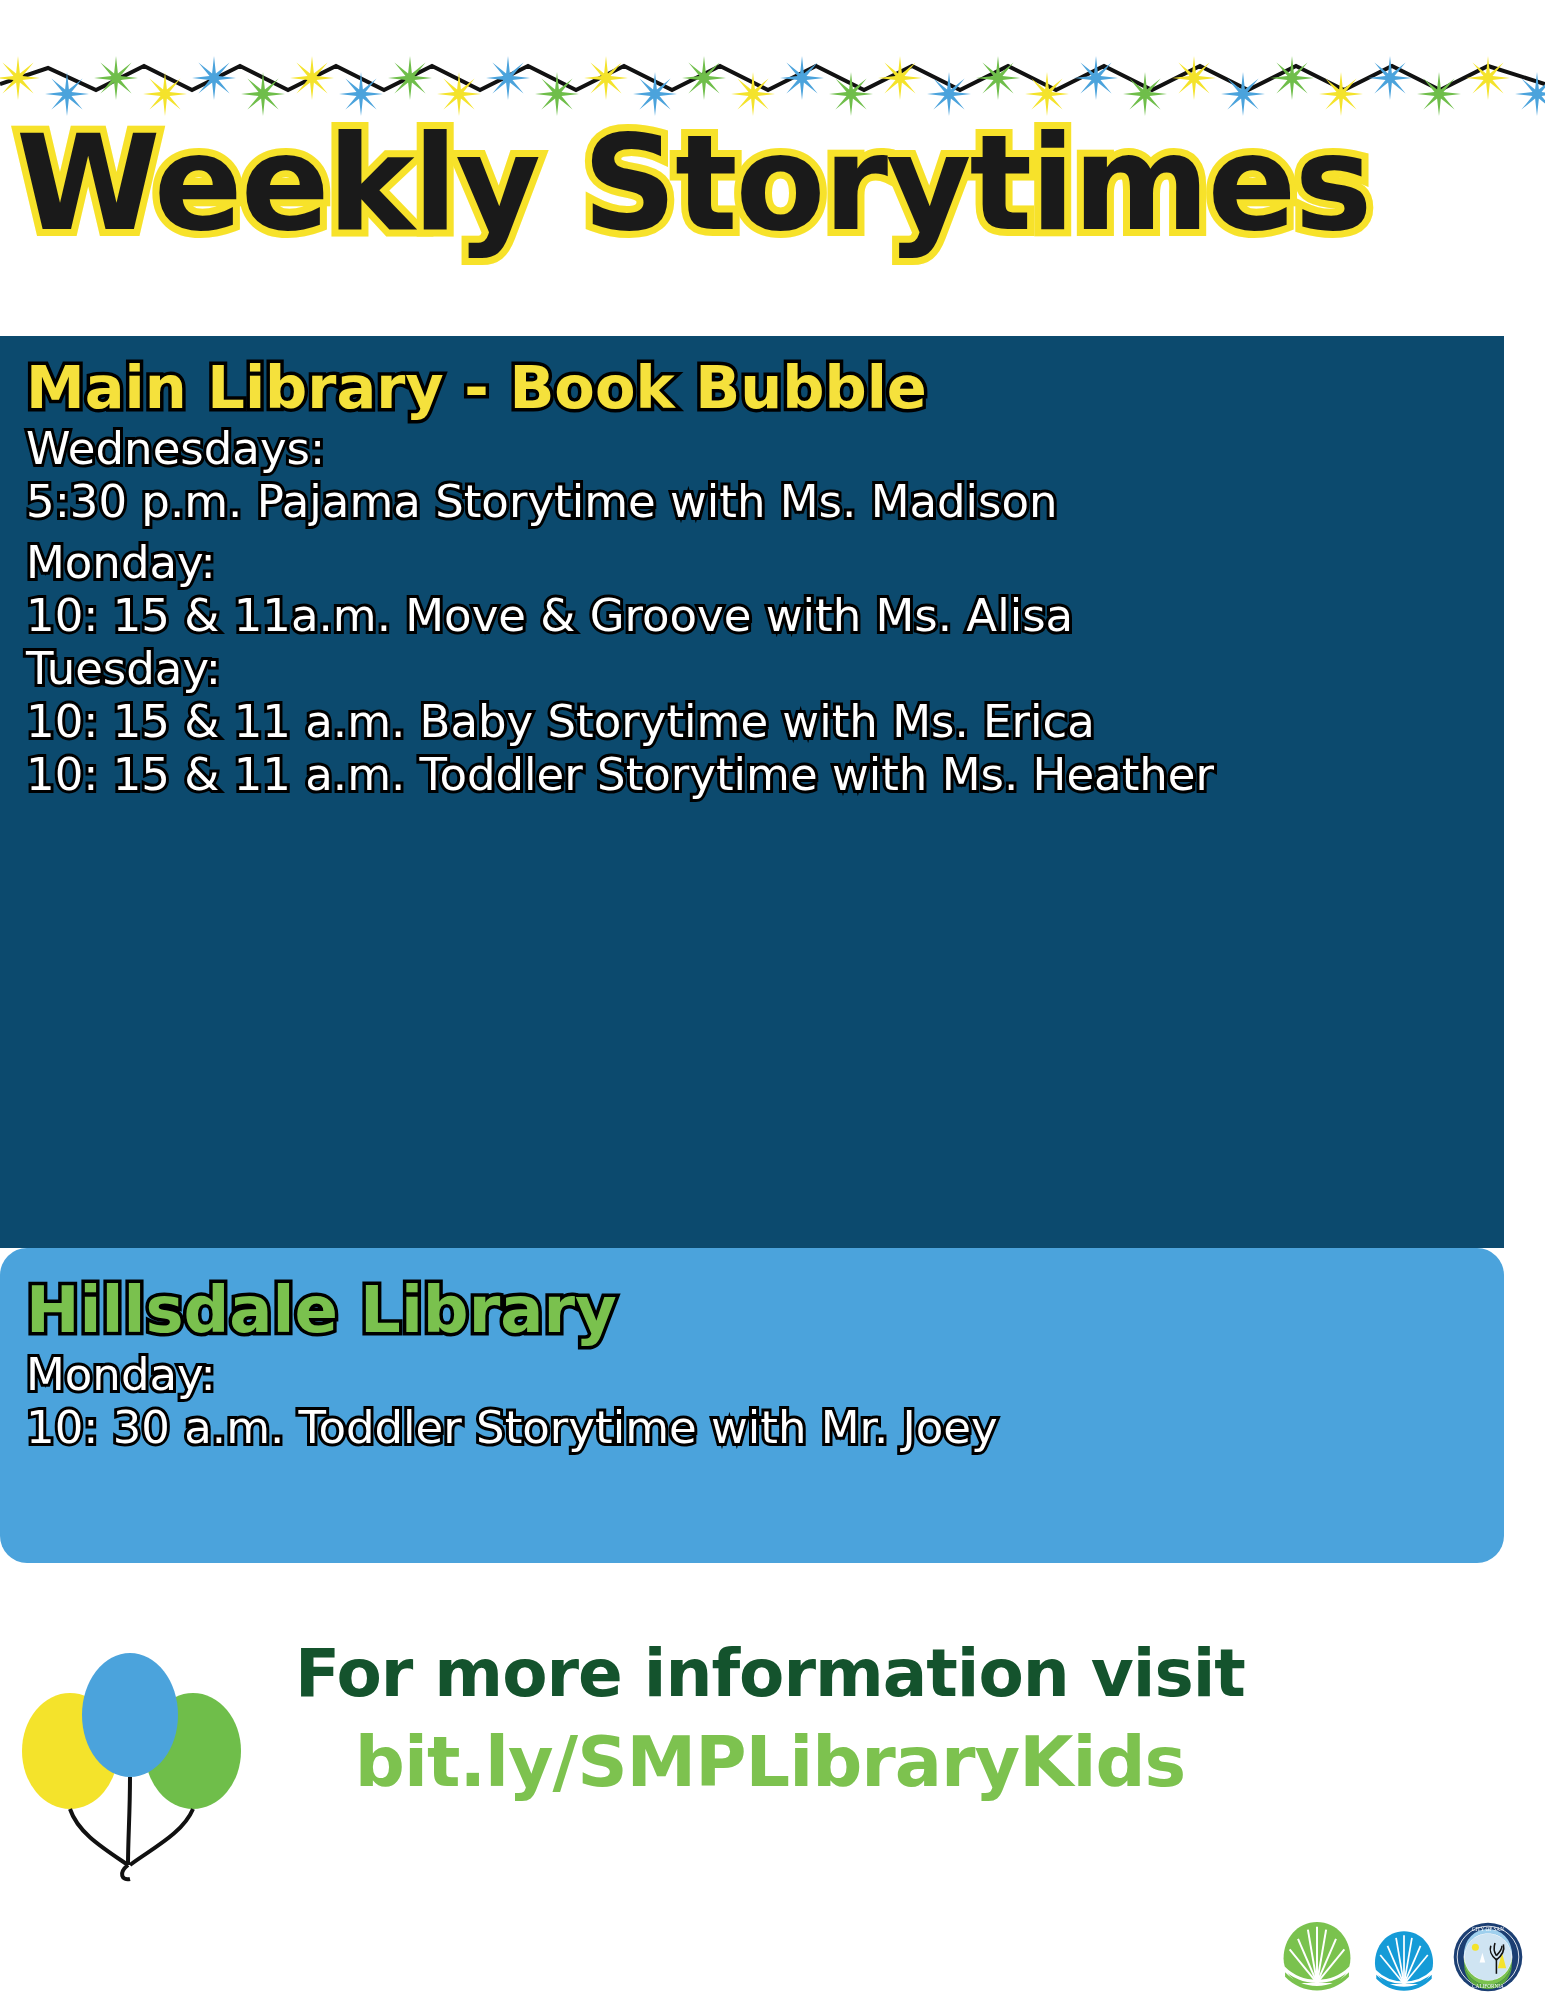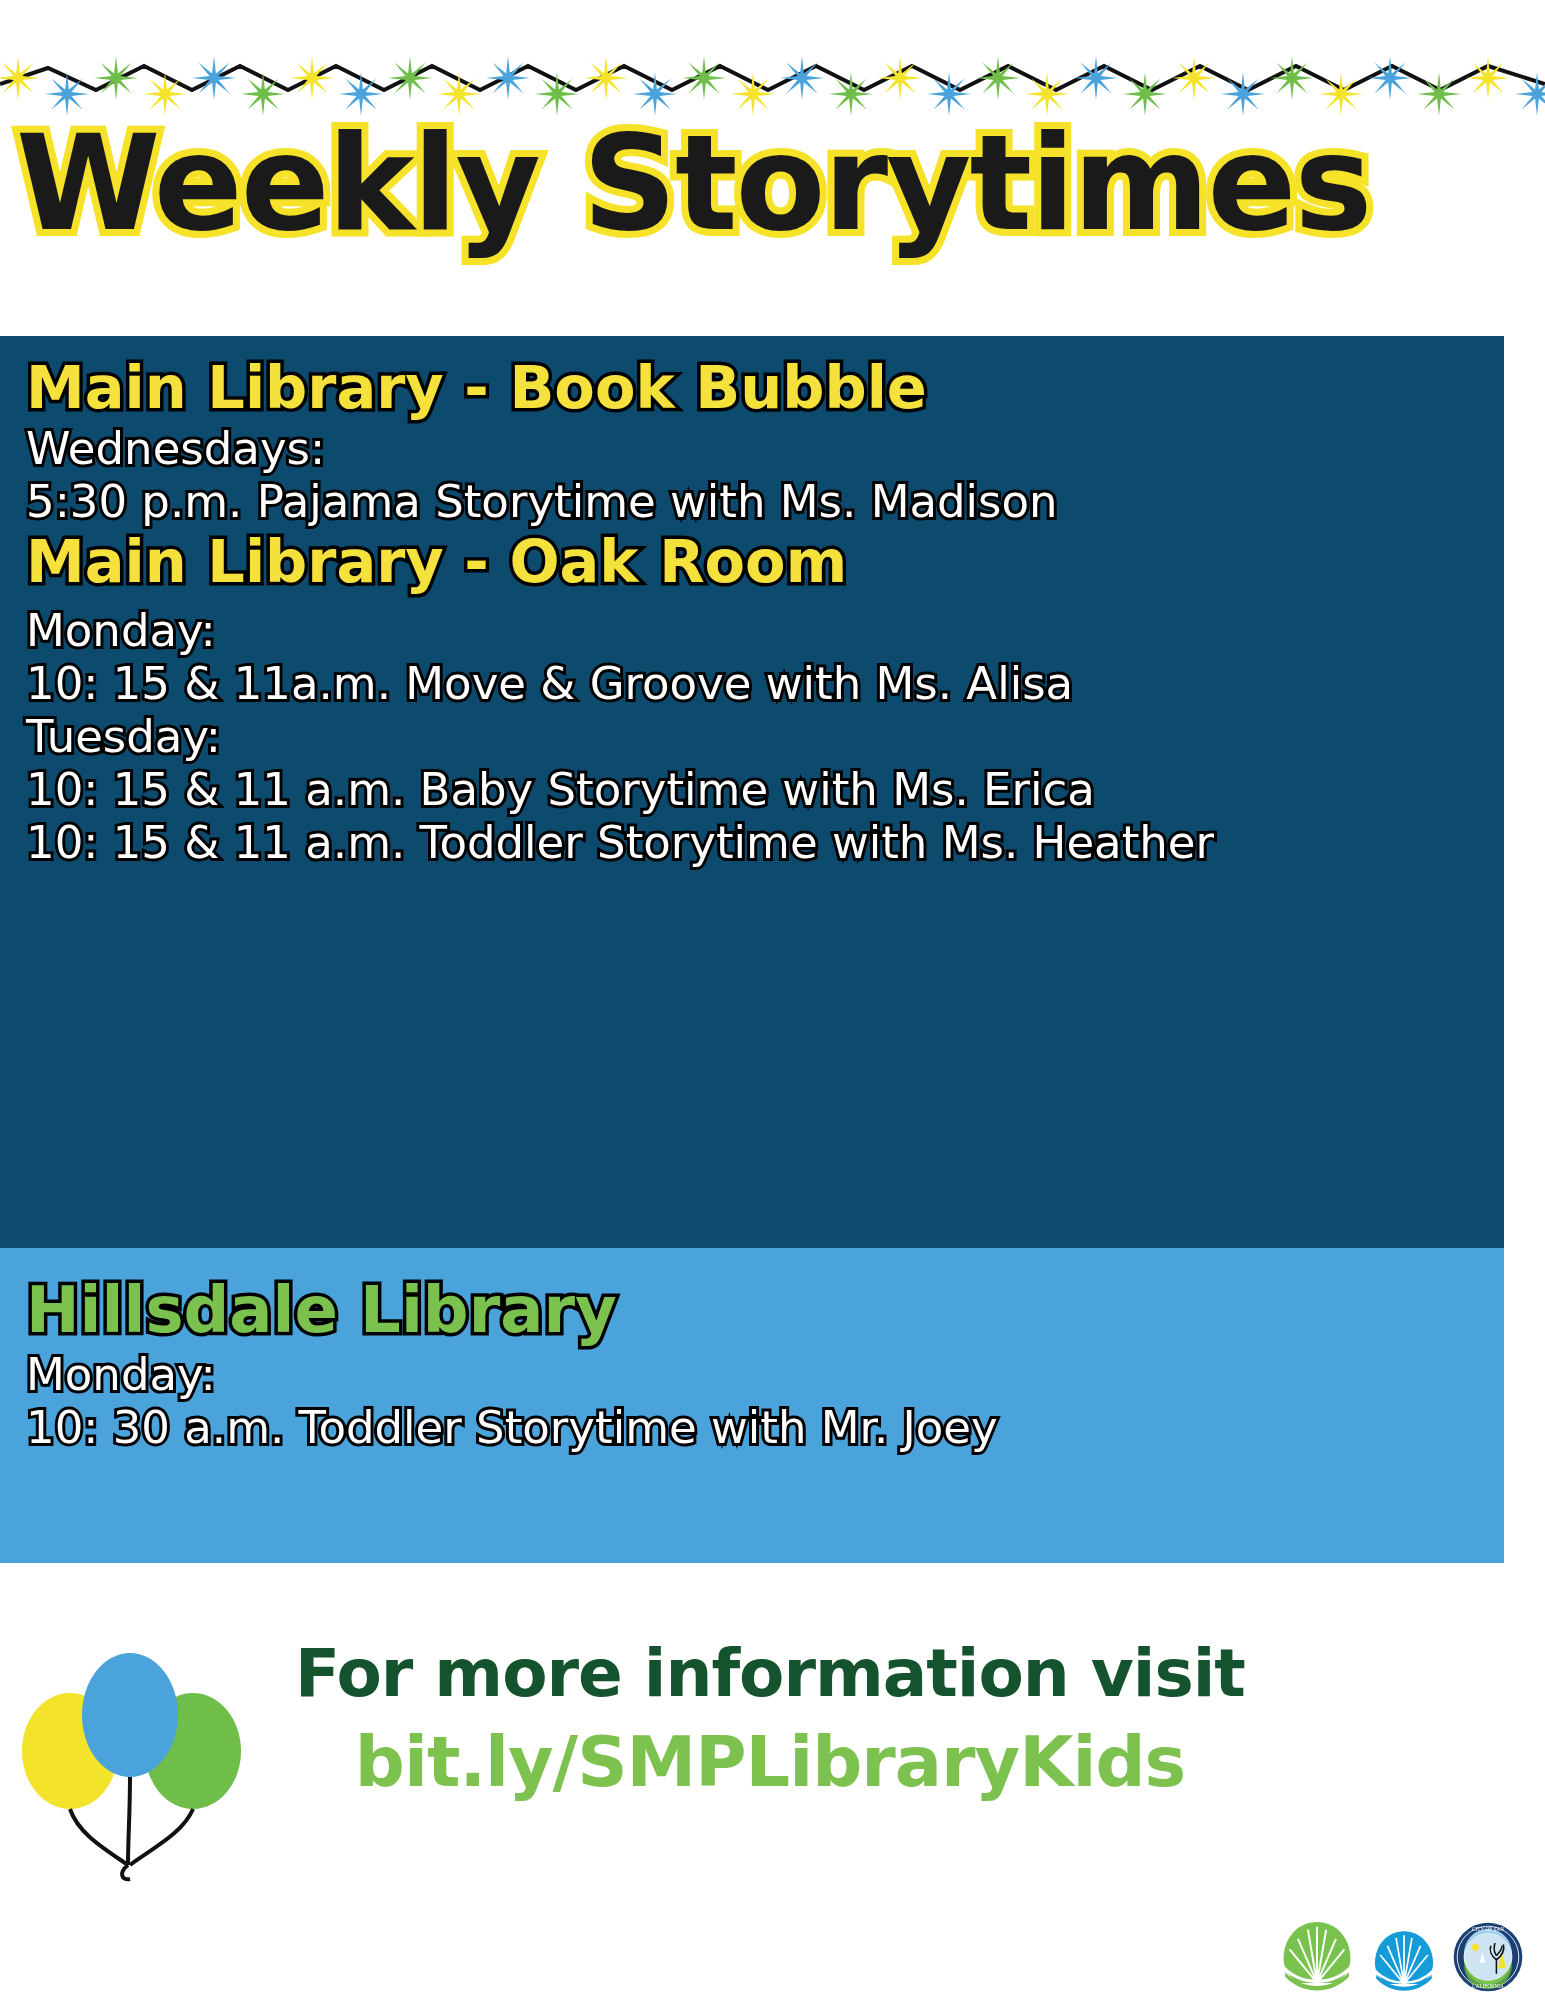--- a/index.html
+++ b/index.html
@@ -28,21 +28,21 @@
     line-height:1;
     -webkit-text-stroke: 14px #F7E22A;
     paint-order: stroke fill;
   }
 
   
   .band-dark  { position:absolute; left:0; width:1504px; background:#0c4a6e; }
   .band-light { position:absolute; left:0; width:1504px; background:#4BA3DC; }
 
   .band-dark  { top:336px; height:912px; padding:18px 26px 0 26px; }
-  .band-light { top:1248px; height:315px; padding:26px 26px 0 26px; }
+  .band-light { top:1248px; height:315px; padding:26px 26px 0 26px;border-radius:27px; }
 
   
   .venue {
     font-family:"DejaVu Sans", sans-serif;
     font-weight:bold;
     font-size:59px;
     line-height:1.15;
     letter-spacing:0px;
     -webkit-text-stroke:7px #000000;
     paint-order:stroke fill;
@@ -141,21 +141,20 @@
 
 <div class="band-dark">
 
   <div>
     <div class="venue yellow">Main Library - Book Bubble</div>
     <div class="day">Wednesdays:</div>
     <div class="slot">5:30 p.m. Pajama Storytime with Ms. Madison</div>
   </div>
 
   <div>
-    <div class="venue yellow">Main Library - Oak Room</div>
     <div class="gap-sm"></div>
     <div class="day">Monday:</div>
     <div class="slot">10: 15 &amp; 11a.m. Move &amp; Groove with Ms. Alisa</div>
     <div class="day">Tuesday:</div>
     <div class="slot">10: 15 &amp; 11 a.m. Baby Storytime with Ms. Erica</div>
     <div class="slot">10: 15 &amp; 11 a.m. Toddler Storytime with Ms. Heather</div>
   </div>
 
 </div>
 

